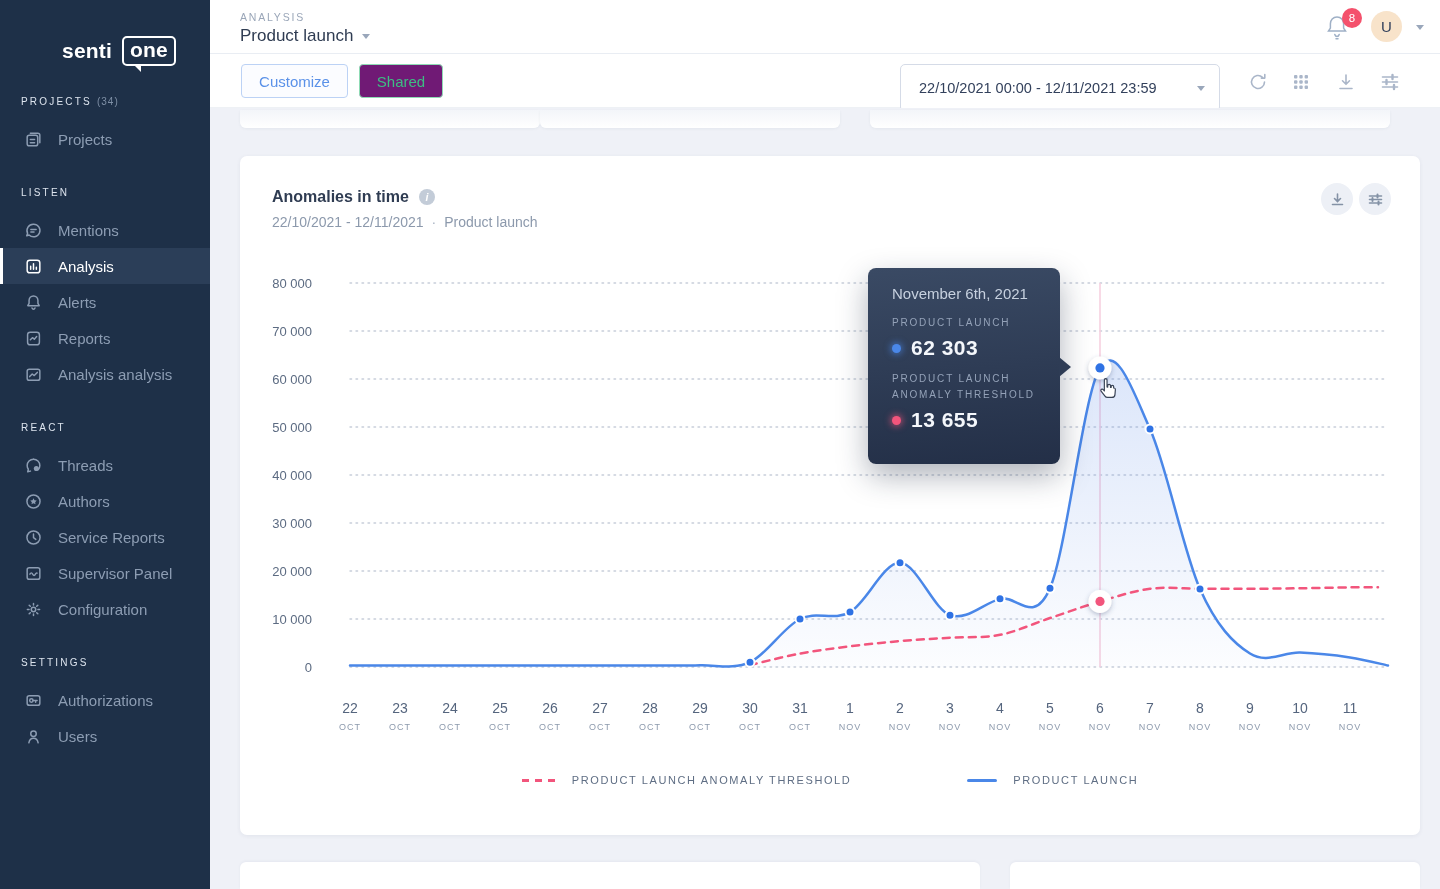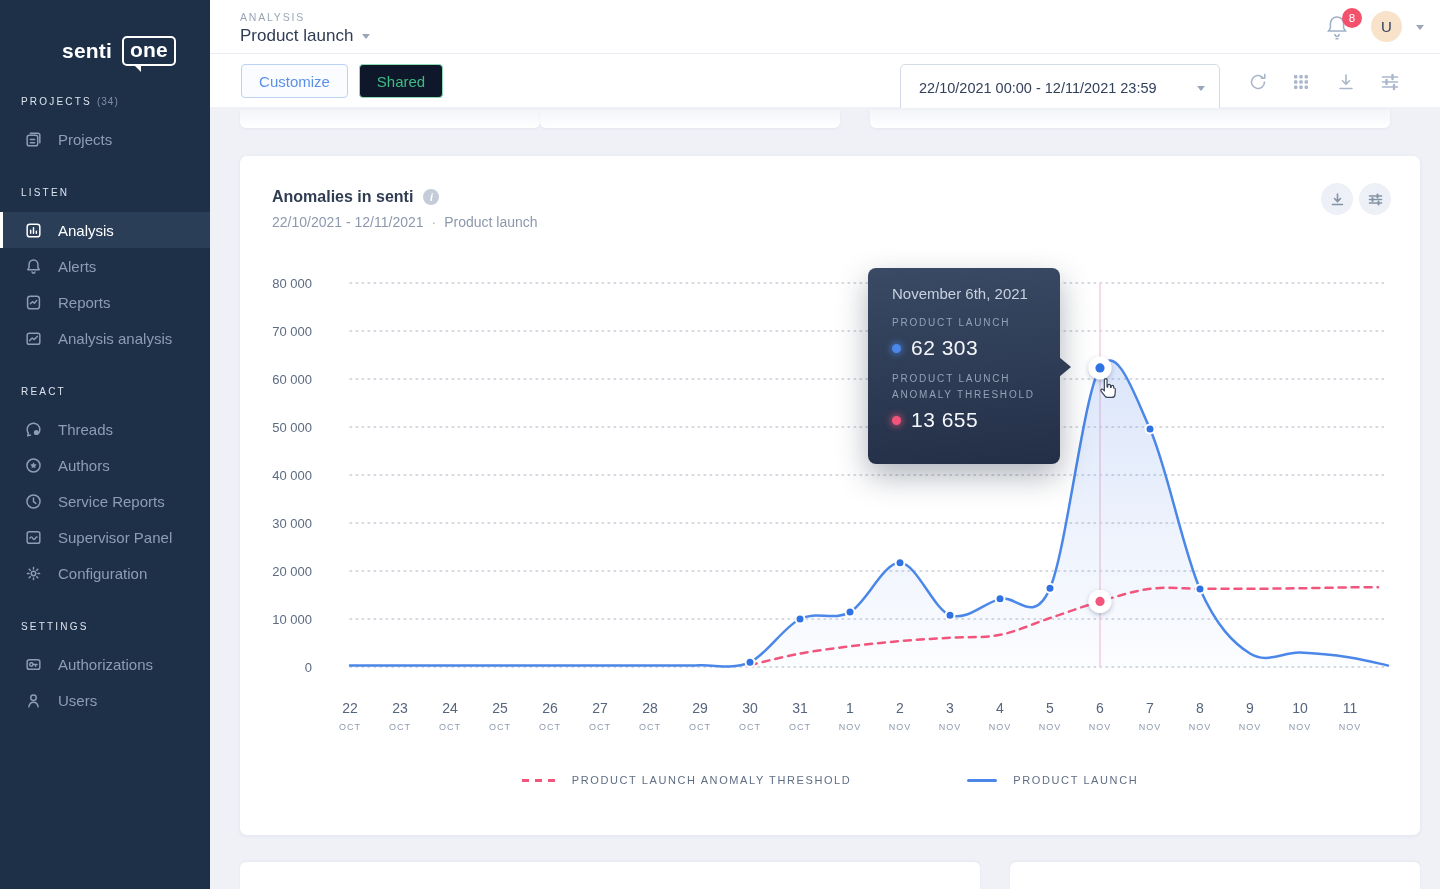--- a/index.html
+++ b/index.html
@@ -51,21 +51,21 @@
   .avatar-caret { position:absolute; right:16px; top:25px; cursor:pointer; }
 
   
   .toolbar { position:absolute; left:0; top:54px; width:100%; height:54px;
     background:#fff; border-bottom:1px solid #eef1f5; }
   .btn { position:absolute; top:10px; height:34px; border-radius:4px;
     font-size:15px; display:flex; align-items:center; justify-content:center;
     cursor:pointer; font-family:inherit; }
   .btn-customize { left:31px; width:107px; background:#fbfcff;
     border:1px solid #bcd2f5; color:#5a91e8; }
-  .btn-shared { left:149px; width:84px; background:#0f172a;
+  .btn-shared { left:149px; width:84px; background:#701a75;
     border:1px solid #8edbb4; color:#3dbd83; }
   .daterange { position:absolute; left:690px; top:10px; width:320px; height:48px;
     border:1px solid #d5dbe7; border-radius:5px; background:#fff; color:#33415c;
     font-size:14.5px; display:flex; align-items:center; padding:0 14px 0 18px;
     cursor:pointer; }
   .daterange .caret { margin-left:auto; }
   .tool-icon { position:absolute; top:15px; width:26px; height:26px; cursor:pointer;
     color:#aab6c9; display:flex; align-items:center; justify-content:center; }
   .tool-icon svg { width:22px; height:22px; stroke:currentColor; fill:none;
     stroke-width:1.6; stroke-linecap:round; stroke-linejoin:round; }
@@ -108,21 +108,21 @@
   
   .tooltip { position:absolute; left:628px; top:112px; width:192px; height:196px;
     background:linear-gradient(175deg,#3a4a64,#232f47); border-radius:8px;
     box-shadow:0 12px 30px rgba(25,38,60,.35); color:#fff; padding:17px 24px; }
   .tooltip::after { content:""; position:absolute; right:-11px; top:89px;
     border-top:10px solid transparent; border-bottom:10px solid transparent;
     border-left:12px solid #2e3c55; }
   .tt-date { font-size:15px; color:#c7d1df; margin-bottom:13px; }
   .tt-label { font-size:10px; letter-spacing:1.8px; color:#94a2b8; line-height:1.6; }
   .tt-value { display:flex; align-items:center; gap:10px; margin:5px 0 11px; }
-  .tt-num { font-size:21px; font-weight:400; color:#f4f7fb; letter-spacing:.5px; }
+  .tt-num { font-size:21px; font-weight:700; color:#f4f7fb; letter-spacing:.5px; }
   .tt-dot { width:9px; height:9px; border-radius:50%; }
   .tt-dot.blue { background:#4a87e8; box-shadow:0 0 6px 2px rgba(74,135,232,.55); }
   .tt-dot.pink { background:#f2557c; box-shadow:0 0 6px 2px rgba(242,85,124,.55); }
 
   .cursor-hand { position:absolute; left:856px; top:220px; width:26px; height:26px;
     pointer-events:none; }
 
   
   .legend { position:absolute; left:0; top:618px; width:100%; display:flex;
     justify-content:center; gap:116px; align-items:center; }
@@ -150,20 +150,27 @@
           <rect x="3" y="5" width="10" height="10" rx="2"></rect>
           <path d="M6 3h7a2 2 0 0 1 2 2v7"></path>
           <path d="M6 9h4M6 12h4"></path>
         </svg>
       <span>Projects</span>
     </div>
   </div>
 
   <div class="side-section">
     <div class="side-label">LISTEN</div>
+    <div class="side-item">
+      <svg viewBox="0 0 18 18">
+          <path d="M9 3a6 6 0 1 1-4.2 10.2L2.6 14l.8-2.4A6 6 0 0 1 9 3z"></path>
+          <path d="M6.5 8h5M6.5 10.5h3"></path>
+        </svg>
+      <span>Mentions</span>
+    </div>
     <div class="side-item active">
       <svg viewBox="0 0 18 18">
           <rect x="3" y="3" width="12" height="12" rx="2.5"></rect>
           <path d="M6.3 11.5V8.8M9 11.5V6.3M11.7 11.5V9.6"></path>
         </svg>
       <span>Analysis</span>
     </div>
     <div class="side-item">
       <svg viewBox="0 0 18 18">
           <path d="M9 2.8c-2.5 0-4.2 1.9-4.2 4.3v2.7L3.6 12h10.8l-1.2-2.2V7.1c0-2.4-1.7-4.3-4.2-4.3z"></path>
@@ -307,21 +314,21 @@
   </div>
 
   <div class="content">
 
     <div class="cut-card-top" style="left:30px;width:300px;"></div>
     <div class="cut-card-top" style="left:330px;width:300px;"></div>
     <div class="cut-card-top" style="left:660px;width:520px;"></div>
 
     <div class="card">
       <div class="card-title">
-        <span>Anomalies in senti</span>
+        <span>Anomalies in time</span>
         <span class="info-icon">i</span>
       </div>
       <div class="card-sub">
         <span>22/10/2021 - 12/11/2021</span><span class="sep">·</span><span>Product launch</span>
       </div>
       <div class="icon-circle ic-download">
         <svg viewBox="0 0 17 17">
             <path d="M8.5 3v7M5.5 7.5 8.5 10.5l3-3M3.5 13.5h10"></path>
           </svg>
       </div>

